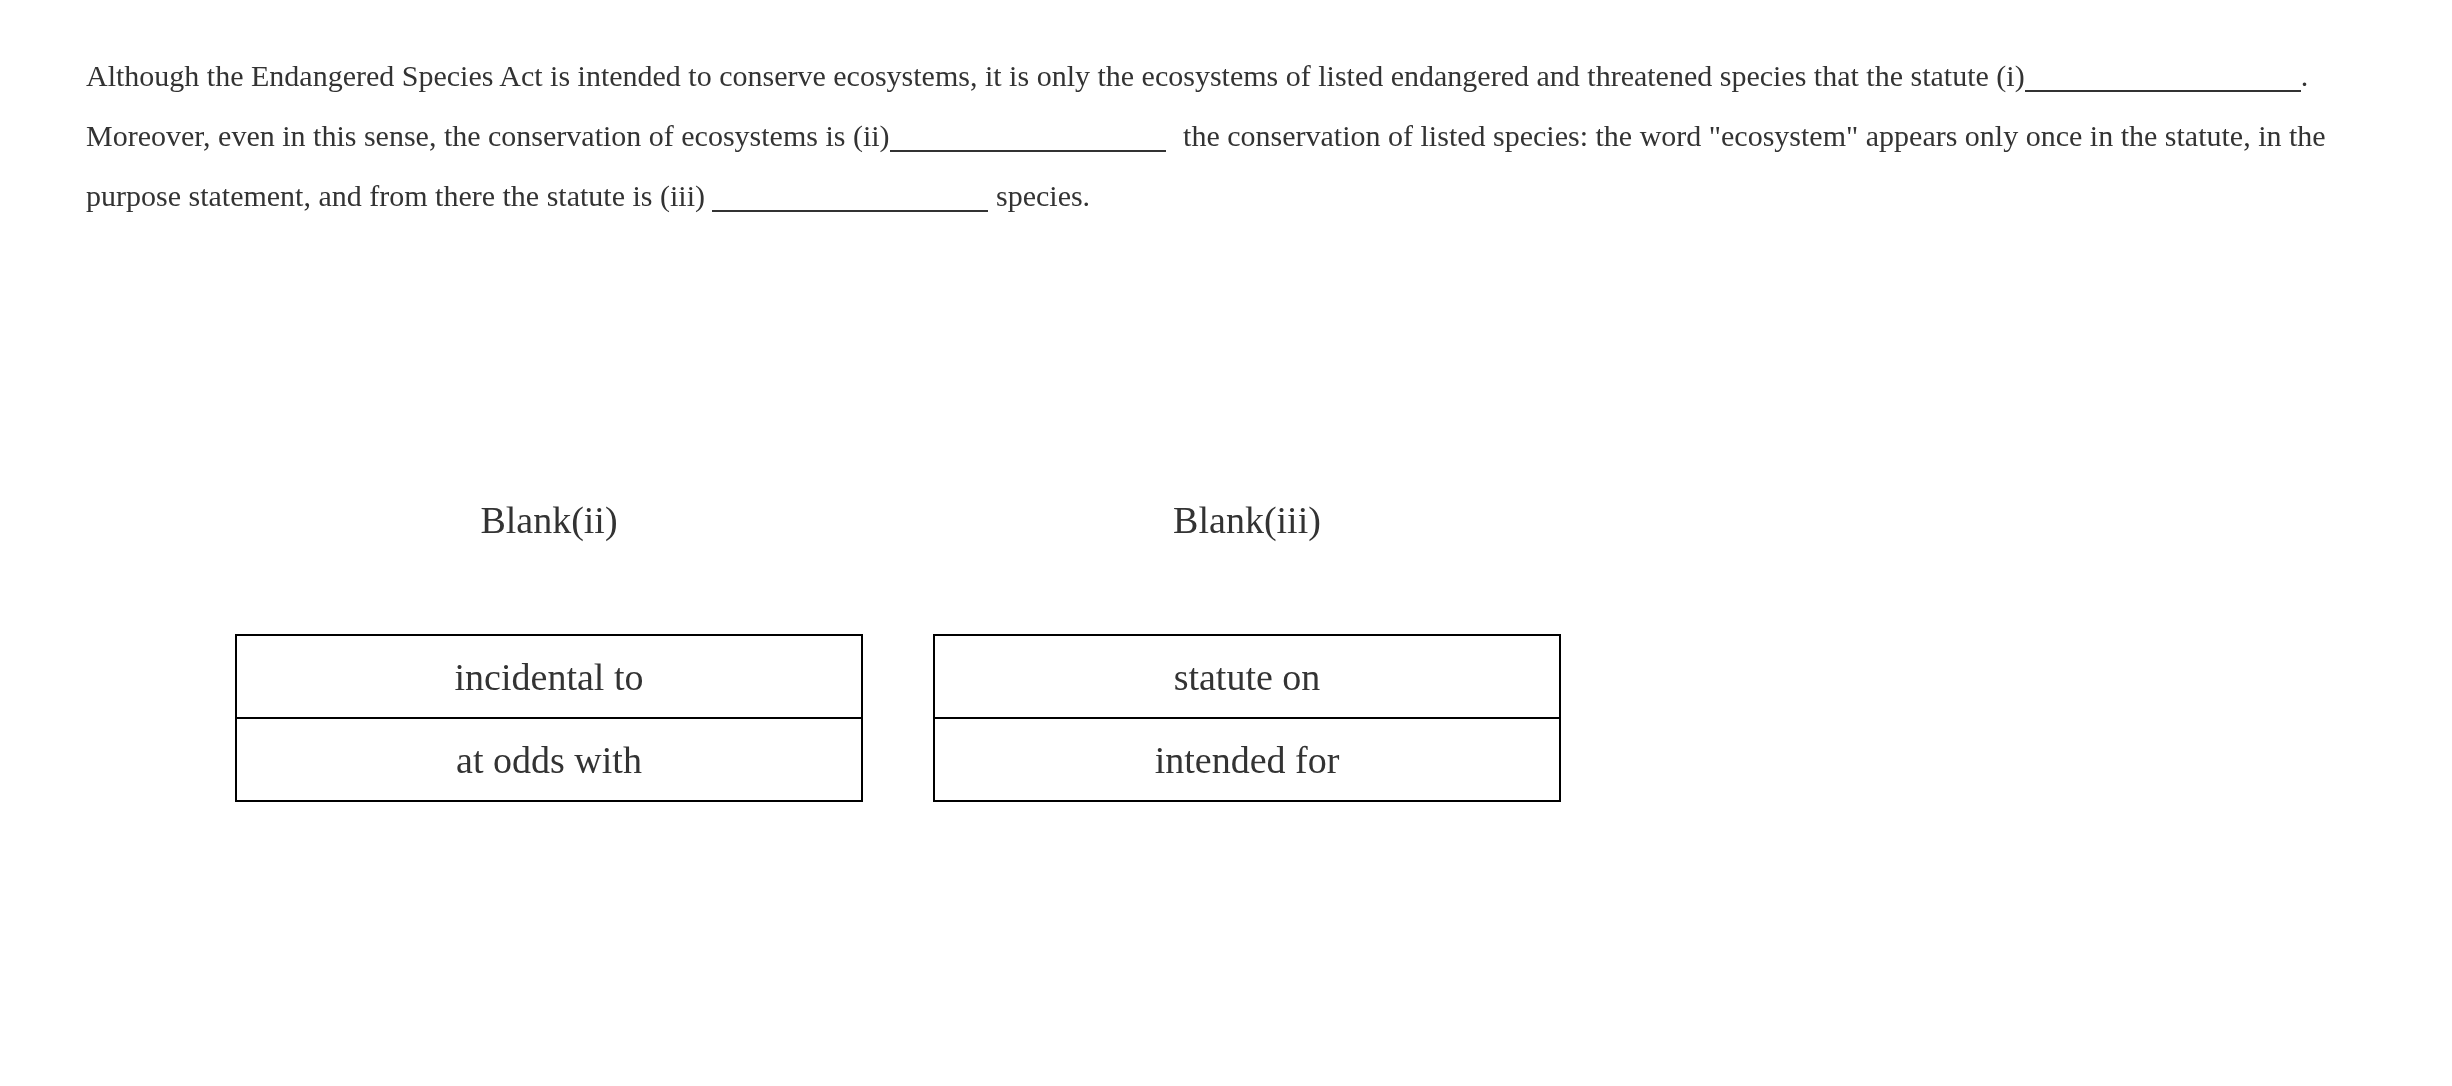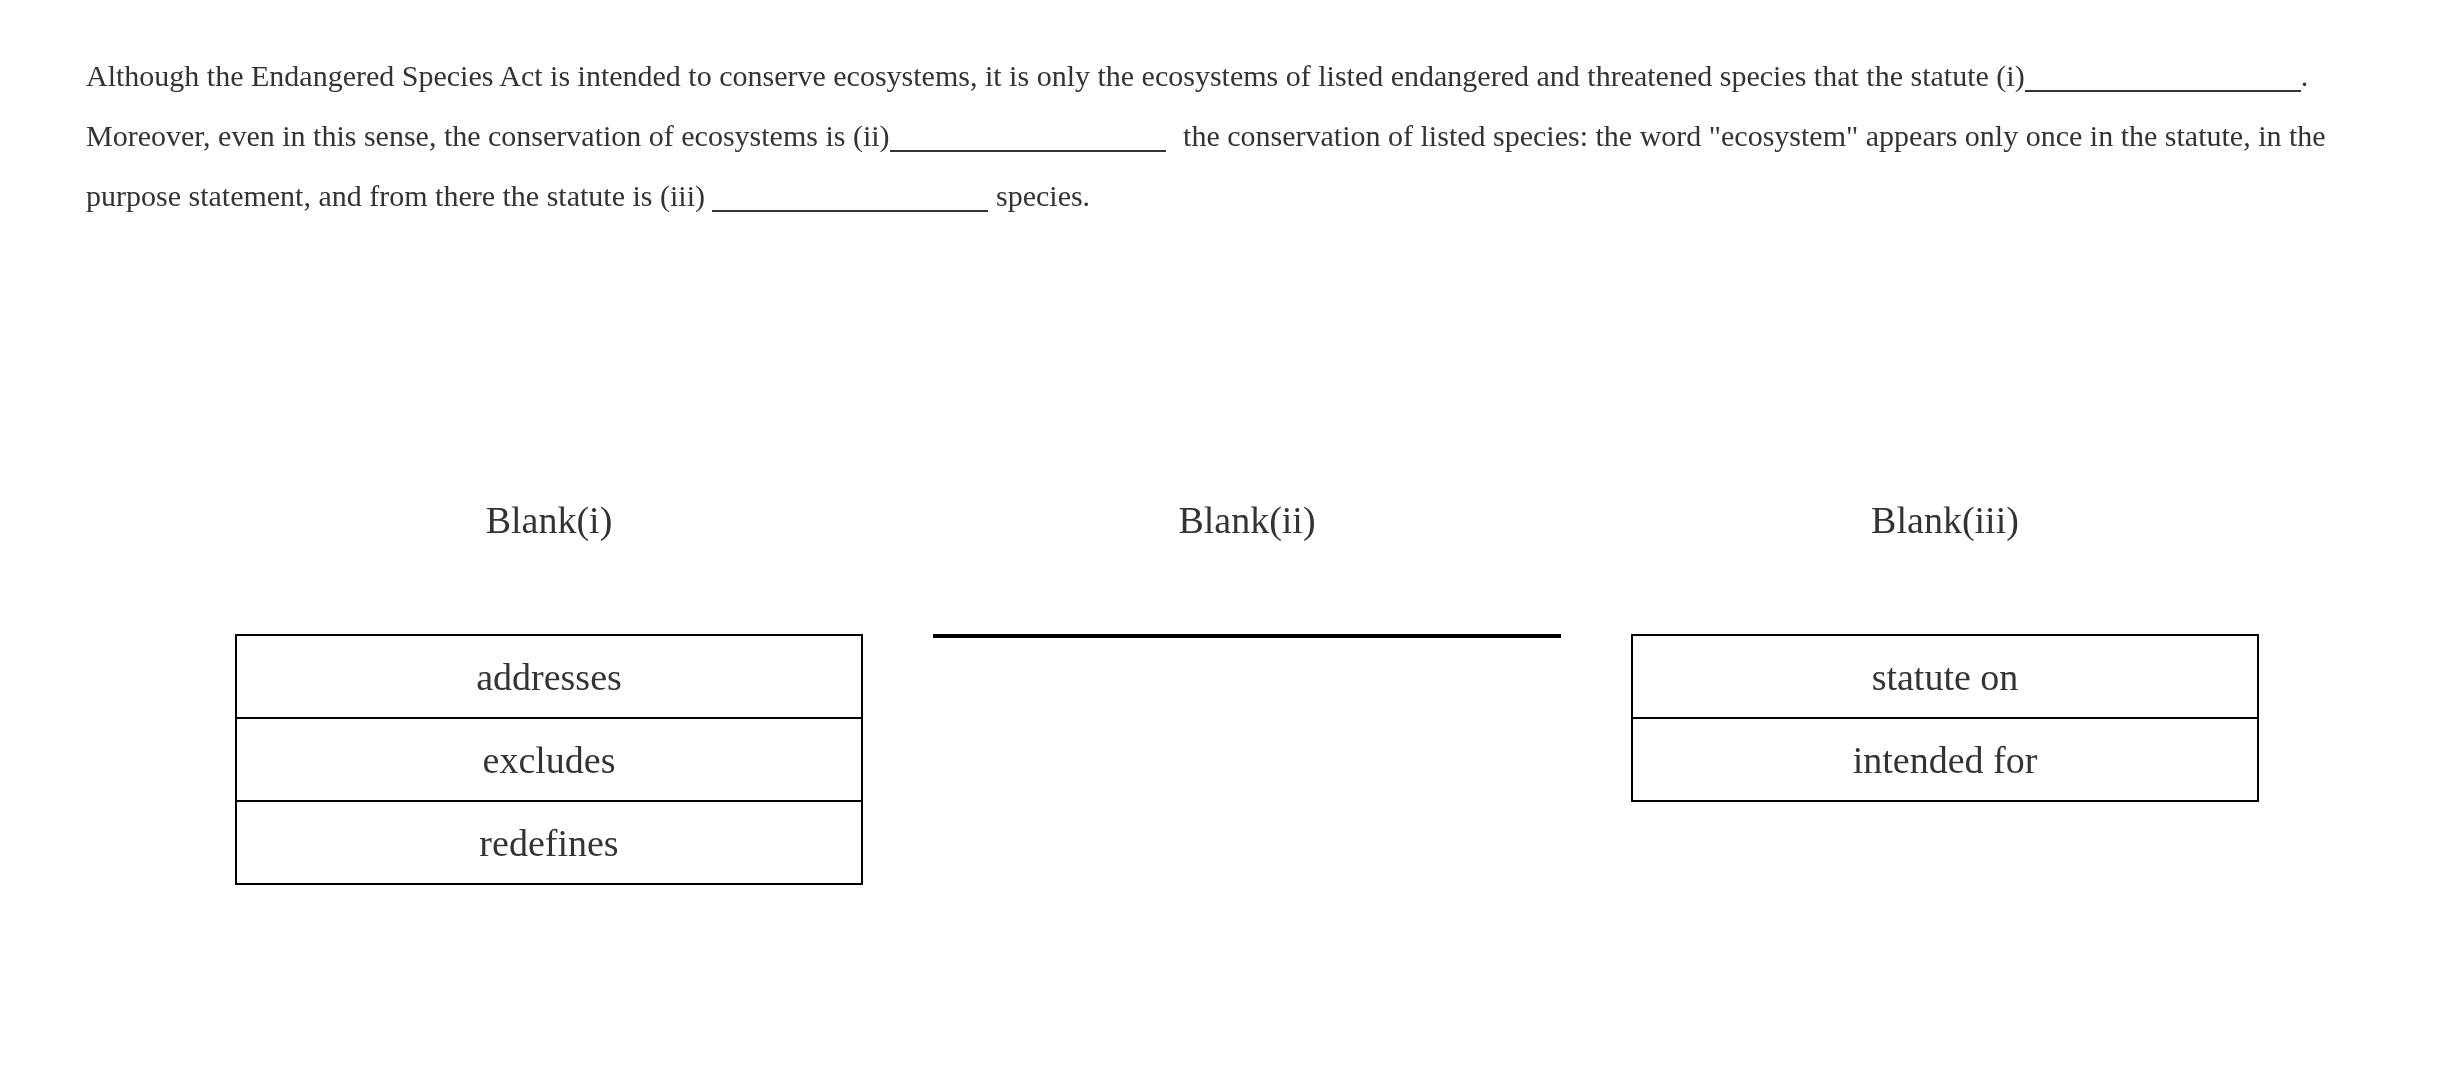--- a/index.html
+++ b/index.html
@@ -70,32 +70,26 @@
       background: #ffffff;
     }
     .opt:last-child { border-bottom: none; }
   </style>
 </head>
 <body>
 
 <p class="question"><span>Although the Endangered Species Act is intended to conserve ecosystems, it is only the ecosystems of listed endangered and threatened species that the statute (i)</span><span class="blank"></span><span>. Moreover, even in this sense, the conservation of ecosystems is (ii)</span><span class="blank pad-right"></span><span> the conservation of listed species: the word "ecosystem" appears only once in the statute, in the purpose statement, and from there the statute is (iii) </span><span class="blank"></span><span> species.</span></p>
 
 <div class="choices">
-  <div class="col">
-    <div class="col-title">Blank(i)</div>
-    <div class="opt-table">
-      <div class="opt">addresses</div>
-      <div class="opt">excludes</div>
-      <div class="opt">redefines</div>
-    </div>
-  </div>
 
   <div class="col">
     <div class="col-title">Blank(ii)</div>
     <div class="opt-table">
+      <div class="opt">incidental to</div>
+      <div class="opt">at odds with</div>
     </div>
   </div>
 
   <div class="col">
     <div class="col-title">Blank(iii)</div>
     <div class="opt-table">
       <div class="opt">statute on</div>
       <div class="opt">intended for</div>
     </div>
   </div>

